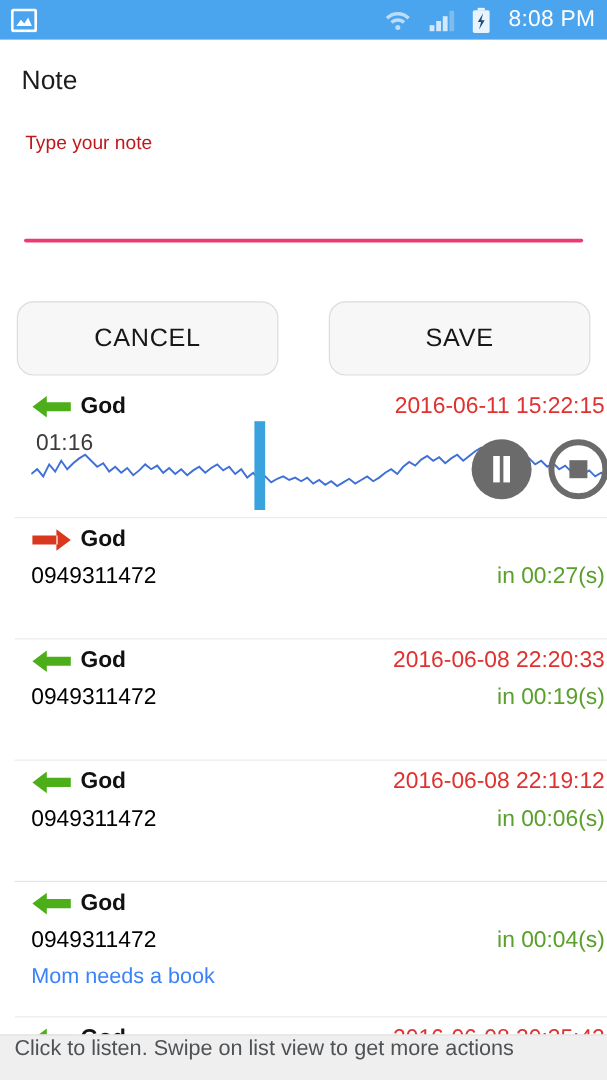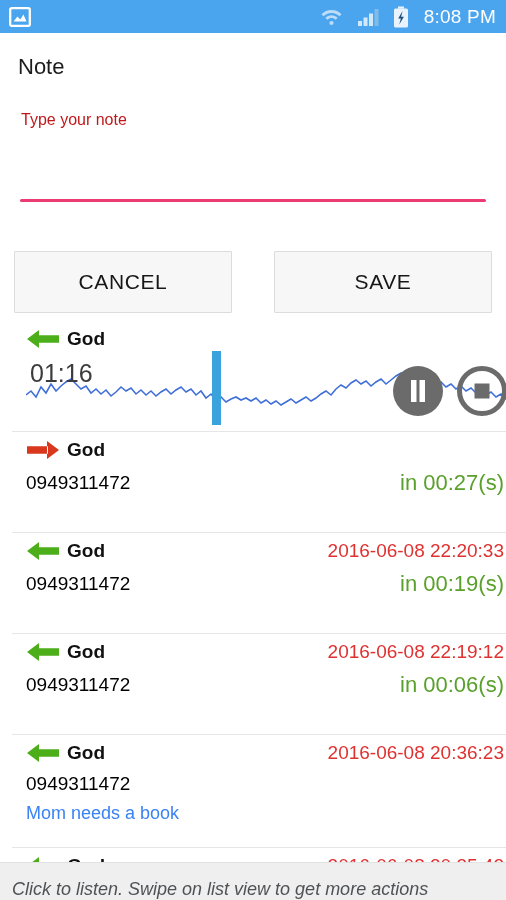--- a/index.html
+++ b/index.html
@@ -39,60 +39,60 @@
     background:#ec3a72; border-radius:2px;
   }
 
   
   #btn-row{
     position:absolute; top:251px; left:0; width:506px;
     display:flex; gap:42px; padding:0 14px;
   }
   .flat-btn{
     flex:1 1 0; height:62px;
-    background:#f7f7f7; border:1px solid #dcdcdc; border-radius:1px;
+    background:#f7f7f7; border:1px solid #dcdcdc; border-radius:14px;
     font-family:"Liberation Sans", sans-serif;
     font-size:21px; font-weight:400; color:#171717; letter-spacing:.6px;
     cursor:pointer;
   }
 
   
   #call-list{ position:absolute; top:321px; left:12px; width:506px; height:548px; overflow:hidden; }
   .row{ position:relative; background:#fff; border-bottom:1px solid #e6e6e6; padding:0 14px; }
   .row.playing{ height:111px; }
   .row.plain{ height:101px; }
   .row.noted{ height:113px; }
   .row-top{ display:flex; align-items:center; padding-top:6px; height:30px; }
   .row-name{ font-size:19px; font-weight:bold; color:#111; margin-left:7px; }
   .row-date{ margin-left:auto; font-size:19px; color:#e03131; }
   .row-sub{ display:flex; align-items:center; padding-top:8px; }
   .row-number{ font-size:19px; color:#000000; }
-  .row-dur{ margin-left:auto; font-size:22px; color:#5aa02c; }
+  .row-dur{ margin-left:auto; font-size:19px; color:#5aa02c; }
   .row-note{ font-size:18px; color:#3b82f6; padding-top:8px; }
 
   .arrow{ width:34px; height:20px; display:block; flex:0 0 auto; }
 
   
   .wave-wrap{ position:relative; height:74px; margin-top:2px; }
   .wave-wrap svg.wave{ position:absolute; left:0; top:0; }
   .wave-time{
-    position:absolute; left:4px; top:6px; font-size:25px; color:#3c3c3c;
+    position:absolute; left:4px; top:6px; font-size:19px; color:#3c3c3c;
   }
   .playhead{
     position:absolute; top:-2px; width:9px; height:74px; background:#3aa3dd;
   }
   .pbtn{ position:absolute; top:12px; }
   .pbtn.pause{ left:366px; }
   .pbtn.stop{ left:430px; }
 
   
   #hint-bar{
     position:absolute; left:0; bottom:0; width:506px; height:38px;
-    background:#efefef; display:flex; align-items:flex-end;
-    padding-left:12px; border-top:1px solid #e2e2e2;font-style:italic;
+    background:#efefef; display:flex; align-items:flex-start;
+    padding-left:12px; border-top:1px solid #e2e2e2;
   }
   #hint-text{ font-size:18px; color:#4f5255; }
 </style>
 </head>
 <body>
 
 <div id="screen">
 
   <div id="statusbar">
     <div class="left">
@@ -146,20 +146,21 @@
   <div id="call-list">
 
     <div class="row playing">
       <div class="row-top">
         <span class="arrow">
           <svg width="34" height="20" viewBox="0 0 34 20">
             <path d="M13 1 L13 19 L1 10 Z M12 6.2 L33 6.2 L33 13.8 L12 13.8 Z" fill="#4caf19"></path>
           </svg>
         </span>
         <span class="row-name">God</span>
+        <span class="row-date">2016-06-11 15:22:15</span>
       </div>
       <div class="wave-wrap">
         <svg class="wave" width="506" height="74" viewBox="0 0 506 74">
           <polyline fill="none" stroke="#3f6fd8" stroke-width="1.6" points="0,42 5,38 10,44 15,34 20,40 25,31 30,38 35,33 40,29 45,26 50,31 55,36 60,33 65,40 70,36 75,41 80,37 85,43 90,39 95,34 100,38 105,35 110,41 115,37 120,42 125,38 130,43 135,39 140,36 145,41 150,37 155,34 160,39 165,36 170,42 175,38 180,45 185,41 190,47 195,44 200,49 205,46 210,44 215,47 220,45 225,48 230,45 235,50 240,47 245,51 250,48 255,52 260,49 265,46 270,50 275,47 280,44 285,48 290,45 295,41 300,38 305,42 310,36 315,32 320,35 325,30 330,27 335,31 340,28 345,33 350,29 355,26 360,31 365,27 370,23 375,20 380,25 385,22 390,28 395,24 400,30 405,26 410,32 415,29 420,34 425,31 430,36 435,33 440,38 445,35 450,40 455,37 460,42 465,39 470,44 475,41 480,46 485,43 490,48 495,45 500,50 506,47"></polyline>
         </svg>
         <span class="wave-time">01:16</span>
         <span class="playhead" style="left:186px;"></span>
         <span class="pbtn pause">
           <svg width="52" height="52" viewBox="0 0 52 52">
             <circle cx="26" cy="26" r="25" fill="#6b6b6b"></circle>
@@ -224,24 +225,24 @@
     </div>
 
     <div class="row noted">
       <div class="row-top">
         <span class="arrow">
           <svg width="34" height="20" viewBox="0 0 34 20">
             <path d="M13 1 L13 19 L1 10 Z M12 6.2 L33 6.2 L33 13.8 L12 13.8 Z" fill="#4caf19"></path>
           </svg>
         </span>
         <span class="row-name">God</span>
-        <span class="row-date">2016-06-08 20:36:23</span>
-      </div>
-      <div class="row-sub">
-        <span class="row-number">0949311472</span>
+      </div>
+      <div class="row-sub">
+        <span class="row-number">0949311472</span>
+        <span class="row-dur">in 00:04(s)</span>
       </div>
       <div class="row-note">Mom needs a book</div>
     </div>
 
     <div class="row plain">
       <div class="row-top">
         <span class="arrow">
           <svg width="34" height="20" viewBox="0 0 34 20">
             <path d="M13 1 L13 19 L1 10 Z M12 6.2 L33 6.2 L33 13.8 L12 13.8 Z" fill="#4caf19"></path>
           </svg>

